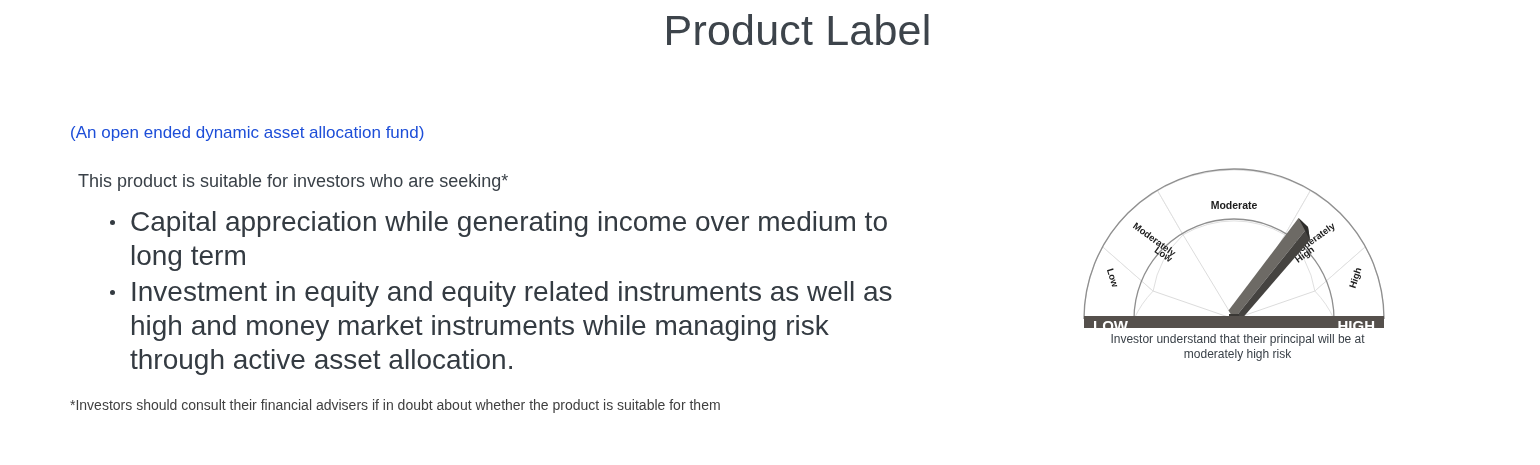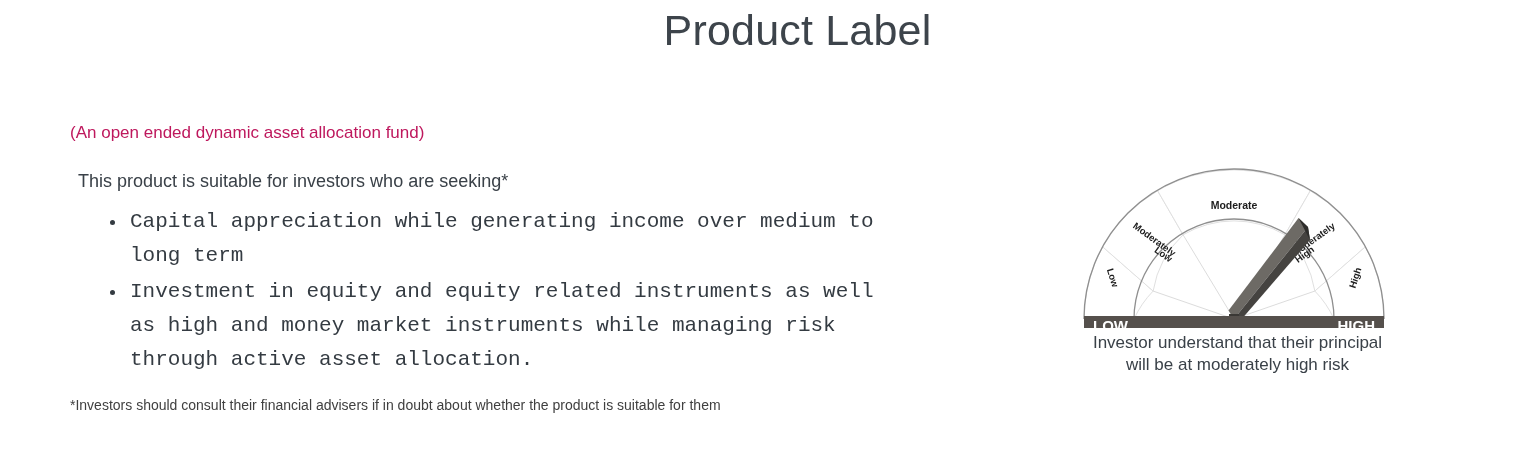--- a/index.html
+++ b/index.html
@@ -34,46 +34,45 @@
   
   .left-col {
     position: absolute;
     left: 70px;
     top: 120px;
     width: 830px;
   }
   .subtitle {
     font-size: 17px;
     font-weight: 400;
-    color: #be185d;
+    color: #1d4ed8;
     line-height: 1.5;
     margin: 0 0 22px 0;
   }
   .seeking-line {
     font-size: 18px;
     font-weight: 400;
     color: #3a4148;
     line-height: 1.5;
     margin: 0 0 10px 8px;
   }
   .bullets {
     list-style: none;
     margin: 0;
     padding: 0 0 0 40px;
   }
   .bullets li {
     position: relative;
-    font-size: 21px;
+    font-size: 28px;
     font-weight: 400;
     color: #343b42;
     line-height: 34px;
     margin: 0 0 2px 0;
     padding-left: 20px;
     max-width: 770px;
-    font-family: Liberation Mono, monospace;
   }
   .bullets li::before {
     content: "";
     position: absolute;
     left: 0;
     top: 15px;
     width: 5px;
     height: 5px;
     border-radius: 50%;
     background: #343b42;
@@ -107,21 +106,21 @@
     width: 355px;
     height: 200px;
   }
   .gauge-svg {
     position: absolute;
     left: 0;
     top: 0;
   }
   .risk-caption {
     text-align: center;
-    font-size: 17px;
+    font-size: 12px;
     font-weight: 400;
     color: #3a4148;
     line-height: 1.28;
     margin: 4px 0 0 0;
     padding: 0 22px;
   }
 
   
   .seg-label {
     font-family: "Liberation Sans", sans-serif;

